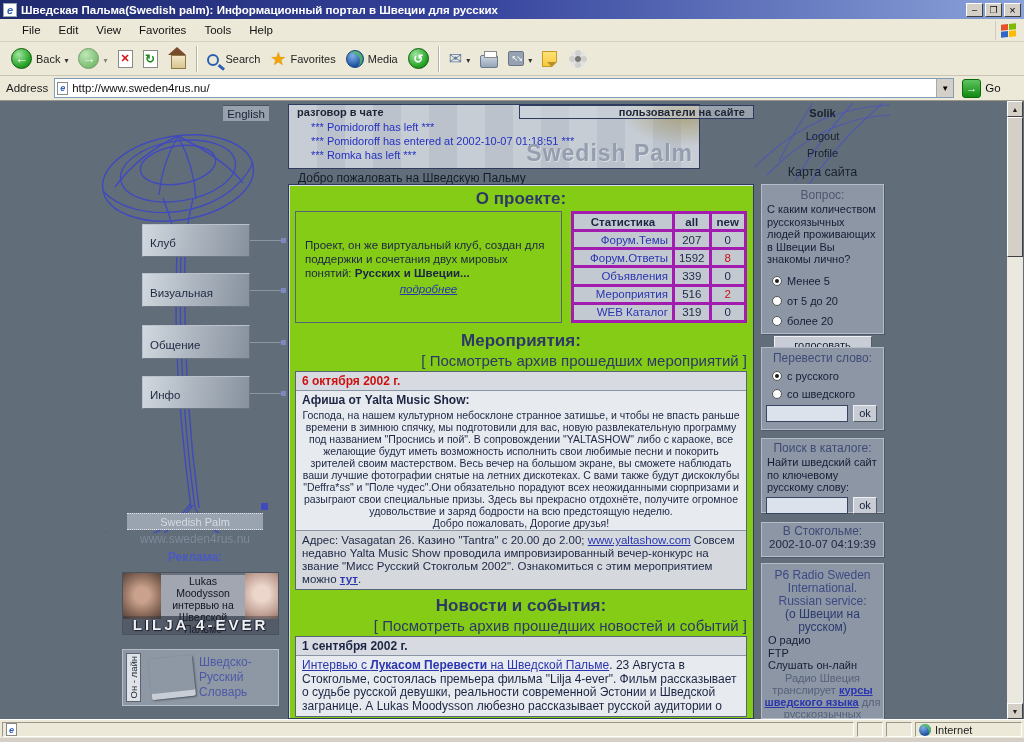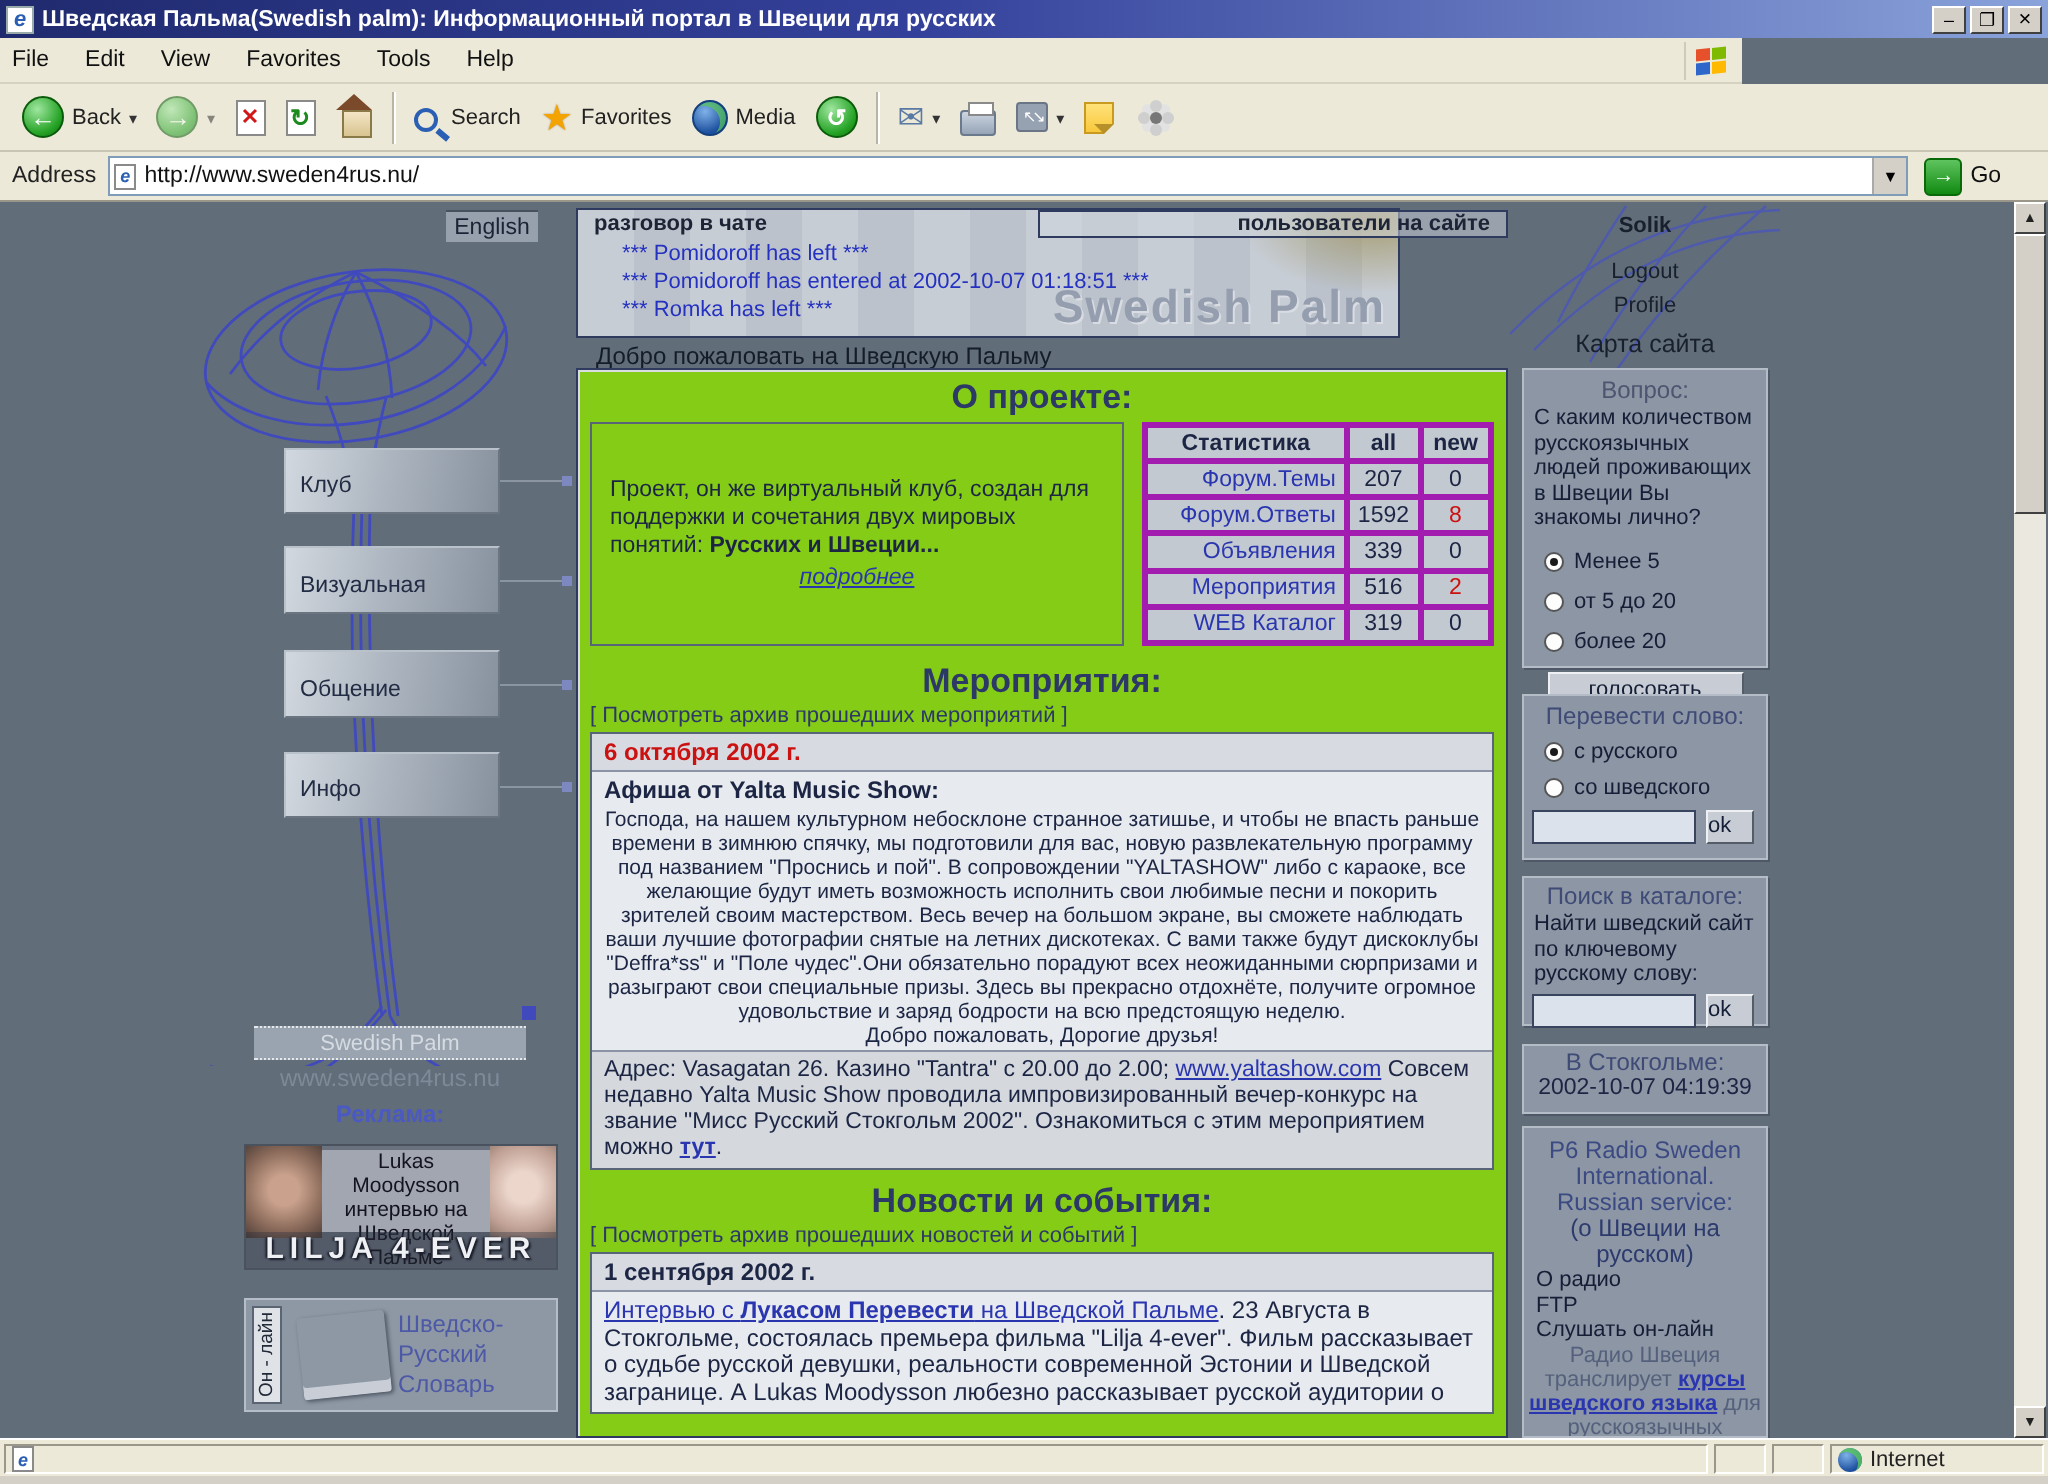--- a/index.html
+++ b/index.html
@@ -8,21 +8,21 @@
   .abs{position:absolute}
 
   
   #titlebar{left:0;top:0;width:1024px;height:19px;background:linear-gradient(90deg,#1f2a6e 0%,#34419b 45%,#8aa3da 100%);color:#fff;display:flex;align-items:center;padding:0 3px}
   #titlebar .ttl{font-weight:bold;font-size:11.5px;margin-left:4px;white-space:nowrap}
   .ie-ico{width:14px;height:14px;background:#fff;border:1px solid #9aa;display:inline-flex;align-items:center;justify-content:center}
   .ie-ico::before{content:"e";color:#2a5fb4;font-weight:bold;font-style:italic;font-size:11px}
   .winbtns{margin-left:auto;display:flex;gap:2px}
   .wbtn{width:17px;height:14px;background:#d4d0c8;border:1px solid;border-color:#fff #404040 #404040 #fff;font-size:9px;display:flex;align-items:center;justify-content:center;color:#000}
   .wbtn.min::before{content:"–"}.wbtn.max::before{content:"❐"}.wbtn.cls::before{content:"×";font-size:11px}
-  #menubar{left:0;top:19px;width:871px;height:23px;background:#ece9d8;border-bottom:1px solid #d6d2c2;display:flex;align-items:center;padding-left:6px;gap:18px}
+  #menubar{left:0;top:19px;width:1024px;height:23px;background:#ece9d8;border-bottom:1px solid #d6d2c2;display:flex;align-items:center;padding-left:22px;gap:18px}
   .menu-item{color:#111;font-size:11.5px}
   #winlogo{position:absolute;right:3px;top:2px;width:26px;height:19px;background:#ece9d8;border-left:1px solid #cfcabb;display:flex;align-items:center;justify-content:center}
   .flag{width:15px;height:14px;display:grid;grid-template-columns:7px 7px;grid-template-rows:6px 6px;gap:1px;transform:skewY(-6deg)}
   .flag i:nth-child(1){background:#e6502a}.flag i:nth-child(2){background:#7fba00}.flag i:nth-child(3){background:#2e66c9}.flag i:nth-child(4){background:#ffb900}
   #toolbar{left:0;top:42px;width:1024px;height:34px;background:#ece9d8;border-bottom:1px solid #c9c5b5;display:flex;align-items:center;padding-left:6px}
   .tbtn{display:flex;align-items:center;gap:4px;padding:2px 5px;color:#222}
   .tsep{width:2px;height:26px;margin:0 4px;border-left:1px solid #b9b5a5;border-right:1px solid #fff}
   .gcirc{width:21px;height:21px;border-radius:50%;background:radial-gradient(circle at 35% 30%,#9fe69f,#27a427 65%,#0c6e0c);color:#fff;display:flex;align-items:center;justify-content:center;font-size:13px;font-weight:bold;border:1px solid #0a5c0a}
   .gcirc.back::before{content:"←"}.gcirc.fwd::before{content:"→"}.gcirc.hist::before{content:"↺";font-size:12px}
   .dim{opacity:.55}
@@ -88,21 +88,21 @@
   #chat .blob{right:0;top:0;width:80px;height:42px;background:radial-gradient(ellipse at 85% 10%,rgba(160,148,98,.85),rgba(160,148,98,0) 70%)}
   #chat-title{left:8px;top:1px;font-weight:bold;color:#1c2436}
   #users-tab{left:230px;top:0;width:235px;height:14px;border:1px solid #2e3a5e;background:rgba(210,216,223,.5);color:#1c2436;font-weight:bold;text-align:right;padding-right:8px;line-height:12px}
   .chat-line{left:22px;color:#2531c0;line-height:14px;white-space:nowrap}
   #watermark{right:6px;bottom:1px;font-weight:bold;font-size:23px;color:#959eae;letter-spacing:1px;text-shadow:1px 1px 0 #d9dde3}
   #welcome{left:298px;top:70px;color:#141c2a;font-size:12px}
 
   
   #main-box{left:288px;top:83px;width:466px;height:535px;background:#84cc16;border:1px solid #2e3a5e;box-shadow:inset 1px 1px 0 #d9dde2;overflow:hidden;padding:0 6px}
   .sect-title{font-size:17px;color:#2c3966;margin-top:4px}
-  .arch-link{display:block;text-align:left;color:#2c3966;font-size:11px;margin-top:1px}
+  .arch-link{display:block;text-align:right;color:#2c3966;font-size:15px;margin-top:1px}
   #about-row{display:flex;gap:9px;margin-top:2px}
   #about-desc{width:272px;height:112px;border:1px solid #5a6478;display:flex;flex-direction:column;justify-content:center;padding:0 9px;color:#1c2644;font-size:11.5px;line-height:14px}
   #about-desc .more{text-align:center;font-style:italic;text-decoration:underline;color:#2a35b0;margin-top:2px}
   #stats-tbl{border-collapse:collapse;height:112px;background:#c3c9d1}
   #stats-tbl td{border:3px solid #a21caf;font-size:11.5px;padding:1px 4px;color:#1c2644}
   #stats-tbl .lbl{width:104px;text-align:right;color:#2a35b0}
   #stats-tbl .num{width:36px;text-align:center}
   #stats-tbl .hdr{font-weight:bold;text-align:center;color:#1c2644}
   #stats-tbl .red{color:#cc1111}
   .data-box{border:1px solid #5a6478;background:#e7eaee;margin-top:2px}
@@ -121,21 +121,21 @@
   .rtxt{left:761px;width:123px;text-align:center;color:#18202e}
   .rbox{left:761px;width:123px;background:#8c96a4;border:1px solid #b4bcc8;box-shadow:1px 1px 0 #4e5866}
   .rbox .bt{display:block;text-align:center;font-weight:normal;font-size:12px;color:#3f4b76;margin-top:3px}
   .rbox .q{color:#141e36;line-height:12.5px;padding:1px 5px;text-align:left}
   .radio-row{display:flex;align-items:center;gap:5px;margin:8px 0 0 10px;color:#141e36}
   .radio{width:10px;height:10px;border-radius:50%;background:#fdfdfd;border:1px solid #555;position:relative;flex:0 0 10px}
   .radio.checked::after{content:"";position:absolute;left:2px;top:2px;width:4px;height:4px;border-radius:50%;background:#1a1a1a}
   .gbtn{display:block;margin:9px auto 0;width:98px;height:18px;background:#c8cdd5;border:1px solid;border-color:#eef0f4 #545c68 #545c68 #eef0f4;font-size:11px;color:#141e36;text-align:center;line-height:16px}
   .in-row{display:flex;align-items:center;margin:5px 4px 0}
   .in-row input{width:82px;height:17px;background:#dbe2ec;border:1px solid #39455f;font-family:"Liberation Sans",sans-serif;font-size:11px;padding:0 2px}
-  .okbtn{width:24px;height:17px;margin-left:5px;background:#c8cdd5;border:1px solid;border-color:#eef0f4 #545c68 #545c68 #eef0f4;font-size:11px;text-align:left;line-height:15px;color:#141e36}
+  .okbtn{width:24px;height:17px;margin-left:5px;background:#c8cdd5;border:1px solid;border-color:#eef0f4 #545c68 #545c68 #eef0f4;font-size:11px;text-align:center;line-height:15px;color:#141e36}
   #radio-box .bt{line-height:13px;padding:0 4px}
   #radio-box .sub{text-align:center;color:#2c3a6e;font-size:12px;line-height:13px}
   #radio-box .rl{margin-left:6px;color:#141e36;line-height:12.5px}
   #radio-box .foot{text-align:center;color:#55617c;font-size:11px;line-height:12px;padding:0 2px}
 
   
   #scrollbar{left:1007px;top:0;width:16px;height:618px;background:#ebe8df}
   .sbtn{left:0;width:16px;height:16px;background:#d4d0c8;border:1px solid;border-color:#fff #404040 #404040 #fff;display:flex;align-items:center;justify-content:center;font-size:7px;color:#222}
   #sthumb{left:0;top:16px;width:16px;height:140px;background:#d4d0c8;border:1px solid;border-color:#fff #404040 #404040 #fff}
 

